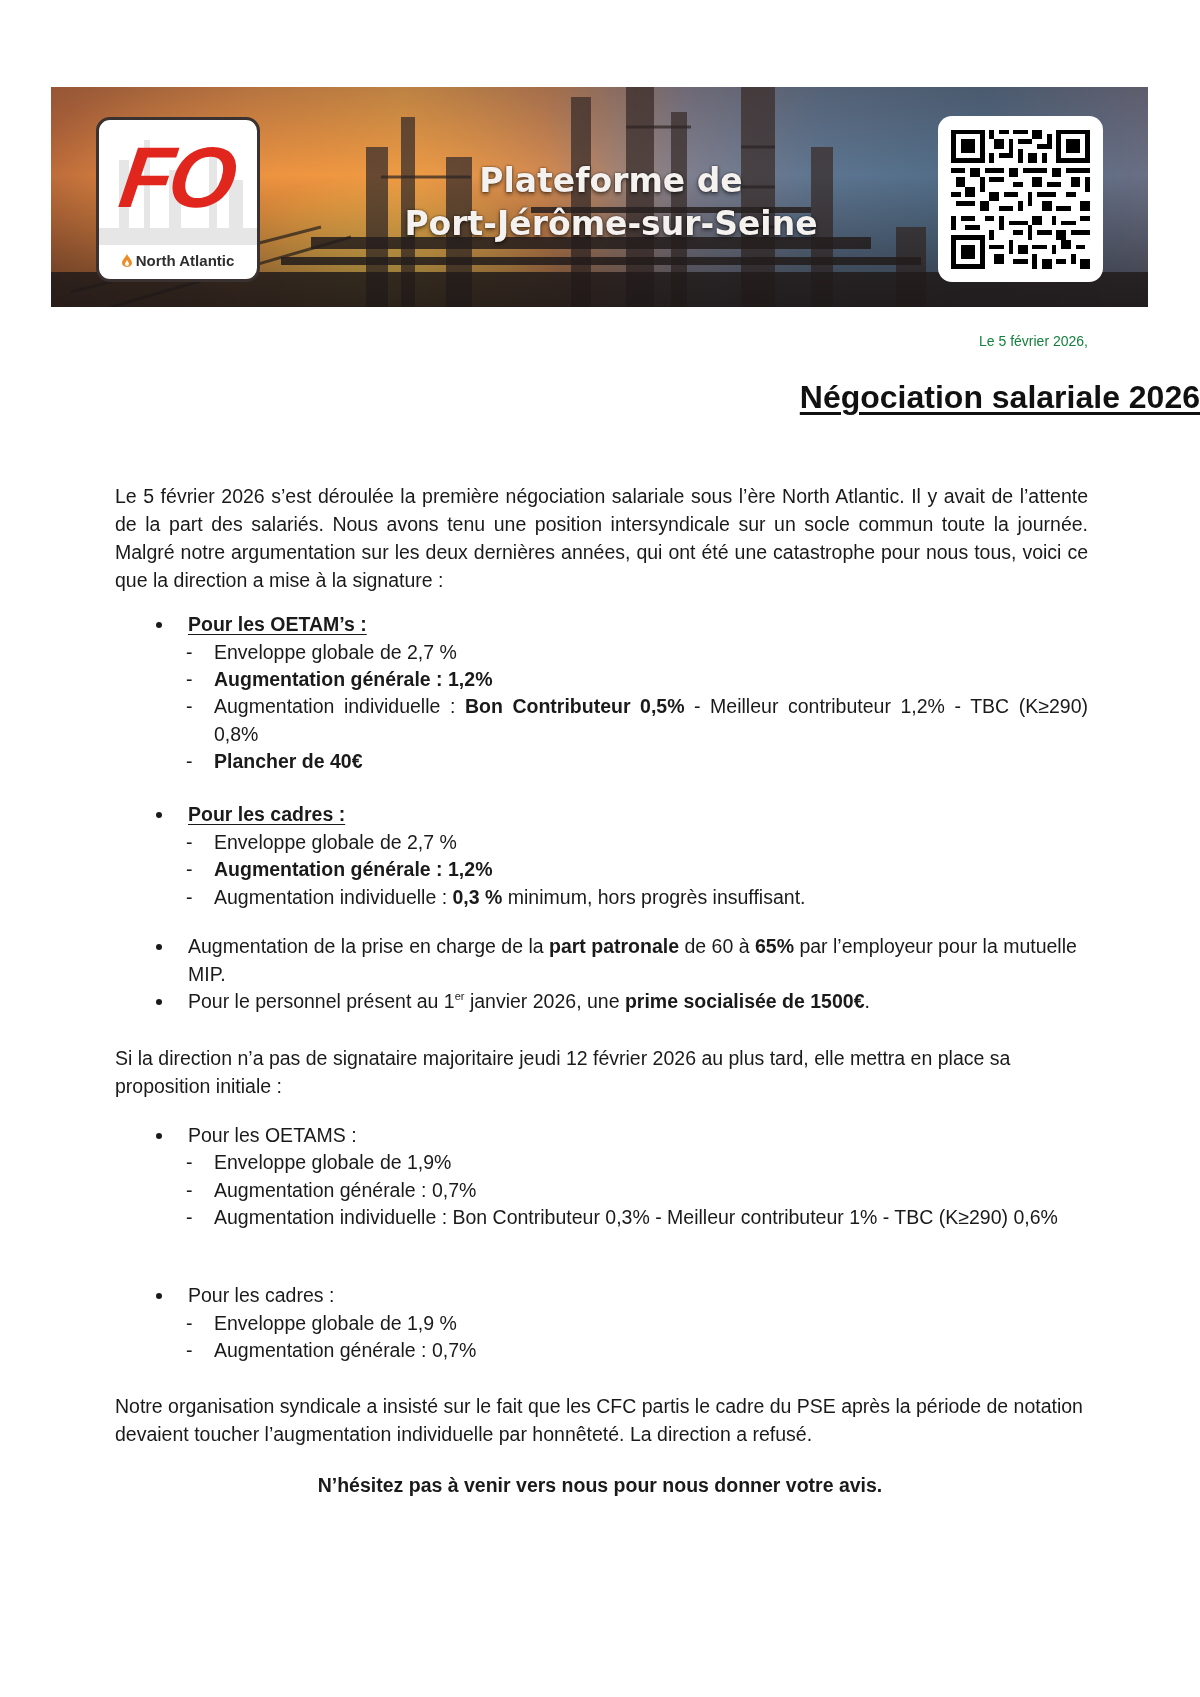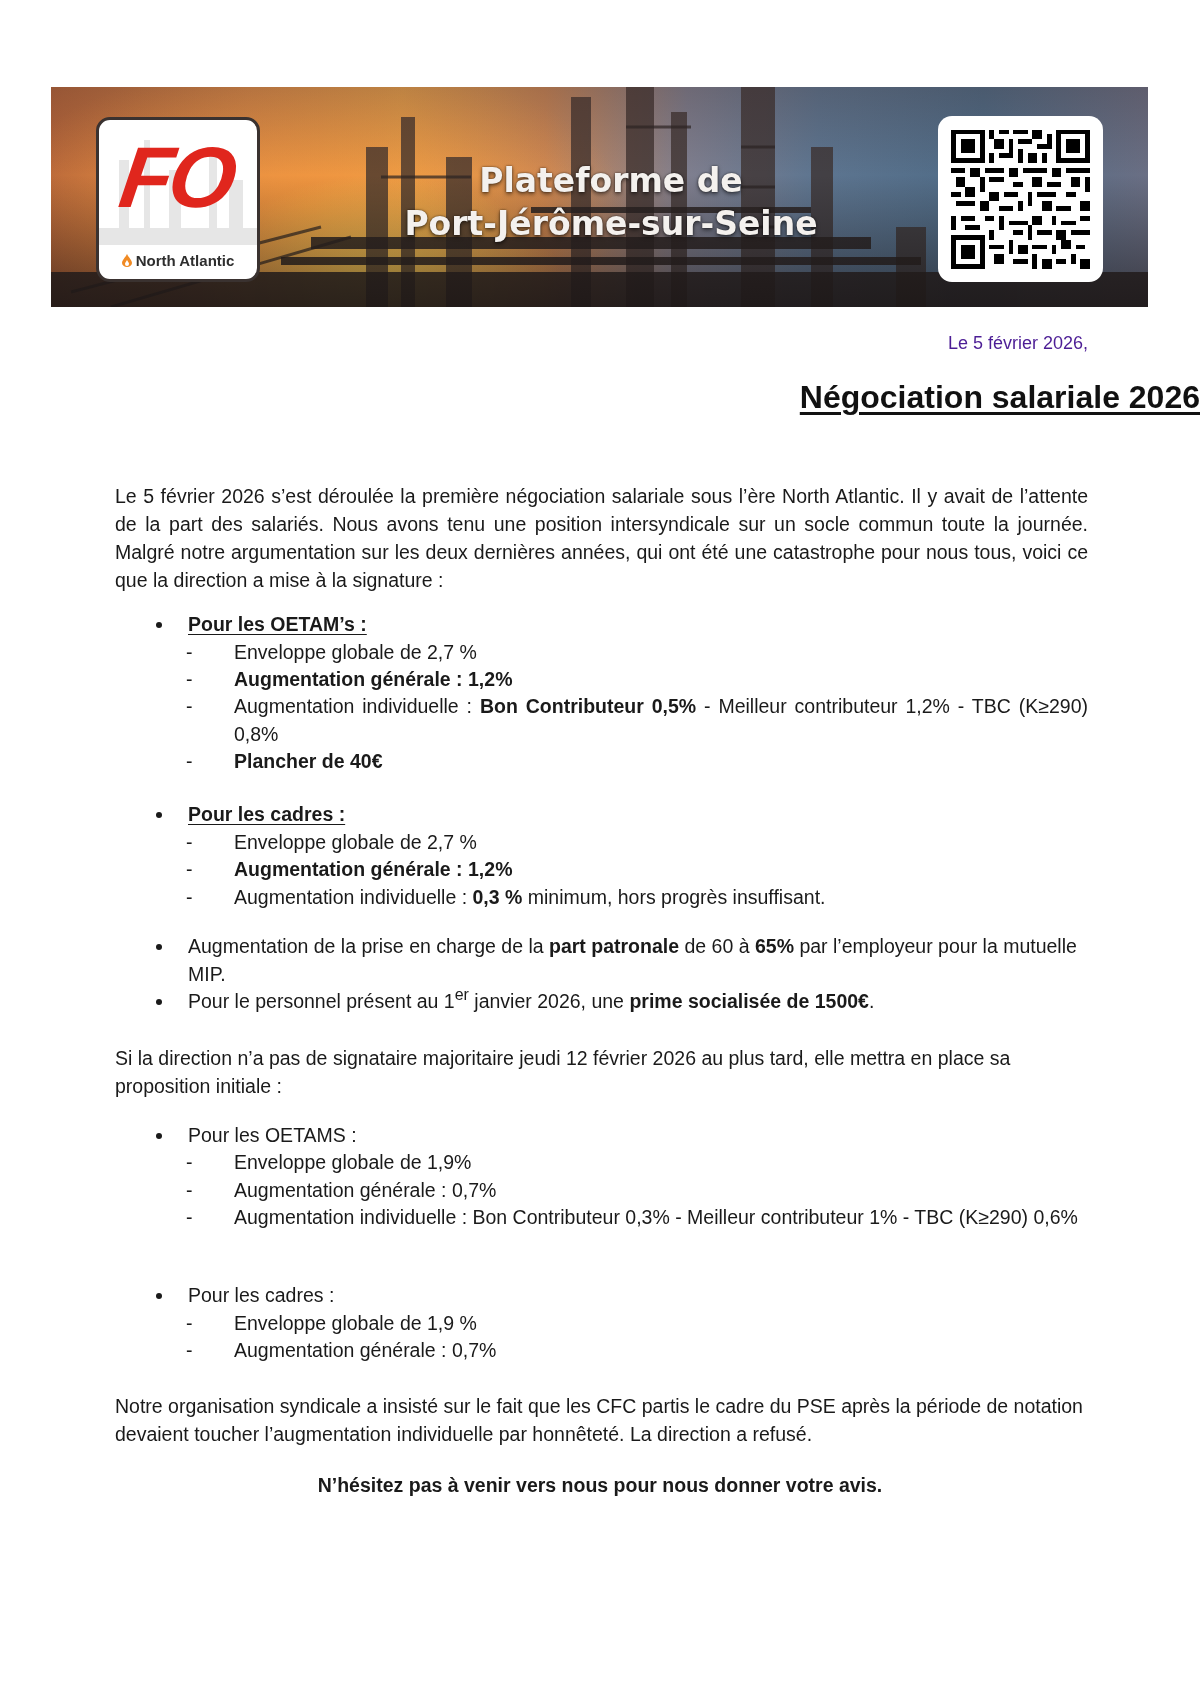--- a/index.html
+++ b/index.html
@@ -26,38 +26,38 @@
   .logo-na .drop { display: inline-block; width: 10px; height: 13px; margin-right: 4px; vertical-align: -1px; }
   .banner-title { position: absolute; left: 280px; width: 560px; top: 36px; text-align: center;
                   font-family: "DejaVu Sans", sans-serif; font-weight: bold; font-size: 33px; line-height: 43px;
                   color: #f4f1ee; text-shadow: 0 2px 4px rgba(0,0,0,0.55), 0 0 2px rgba(0,0,0,0.6); margin-top: 36px; }
   .banner-title div { white-space: nowrap; }
   .qr-box { position: absolute; left: 887px; top: 29px; width: 165px; height: 166px; background: #fff;
             border-radius: 14px; }
   .qr-box svg { position: absolute; left: 13px; top: 13px; }
 
   
-  .date { position: absolute; right: 112px; top: 333px; font-family: "Liberation Sans", sans-serif; font-size: 18px; color: #4c1d95; }
+  .date { position: absolute; right: 112px; top: 333px; font-family: "Liberation Sans", sans-serif; font-size: 14px; color: #15803d; }
   .title { position: absolute; left: 0; right: 0; top: 379px; text-align: right; font-weight: bold;
            font-size: 32px; color: #111; }
   .title span { text-decoration: underline; text-decoration-thickness: 3px; text-underline-offset: 4px; }
 
   .txt { position: absolute; left: 115px; width: 973px; font-size: 19.5px; line-height: 28px; color: #1a1a1a; }
   .justify { text-align: justify; }
   .bullet-row { position: absolute; left: 152px; width: 936px; font-size: 19.5px; line-height: 27.5px; color: #1a1a1a; }
   .bullet-row .dot { position: absolute; left: 0; top: 0; width: 20px; }
   .bullet-row .dot::before { content: ""; position: absolute; left: 4px; top: 11px; width: 6px; height: 6px; border-radius: 50%; background: #1a1a1a; }
   .bullet-row .body { margin-left: 36px; }
   .dash-row { position: absolute; left: 186px; width: 902px; font-size: 19.5px; line-height: 27.5px; color: #1a1a1a; }
   .dash-row .dash { position: absolute; left: 0; top: 0; }
-  .dash-row .body { margin-left: 48px; }
+  .dash-row .body { margin-left: 28px; }
   b { font-weight: bold; }
   .uhead { font-weight: bold; text-decoration: underline; text-underline-offset: 3px; }
   .closing { position: absolute; left: 0; right: 0; top: 1474px; text-align: center; font-weight: bold; font-size: 19.5px; color: #1a1a1a; }
-  sup { font-size: 16px; line-height: 0; vertical-align: 8px; }
+  sup { font-size: 11px; line-height: 0; vertical-align: 8px; }
 </style>
 </head>
 <body>
 
 <div class="banner">
   <svg class="plant" width="1097" height="220" viewBox="0 0 1097 220">
 
     <g fill="#3b2f2c" opacity="0.75">
       <rect x="315" y="60" width="22" height="160"></rect>
       <rect x="350" y="30" width="14" height="190"></rect>

